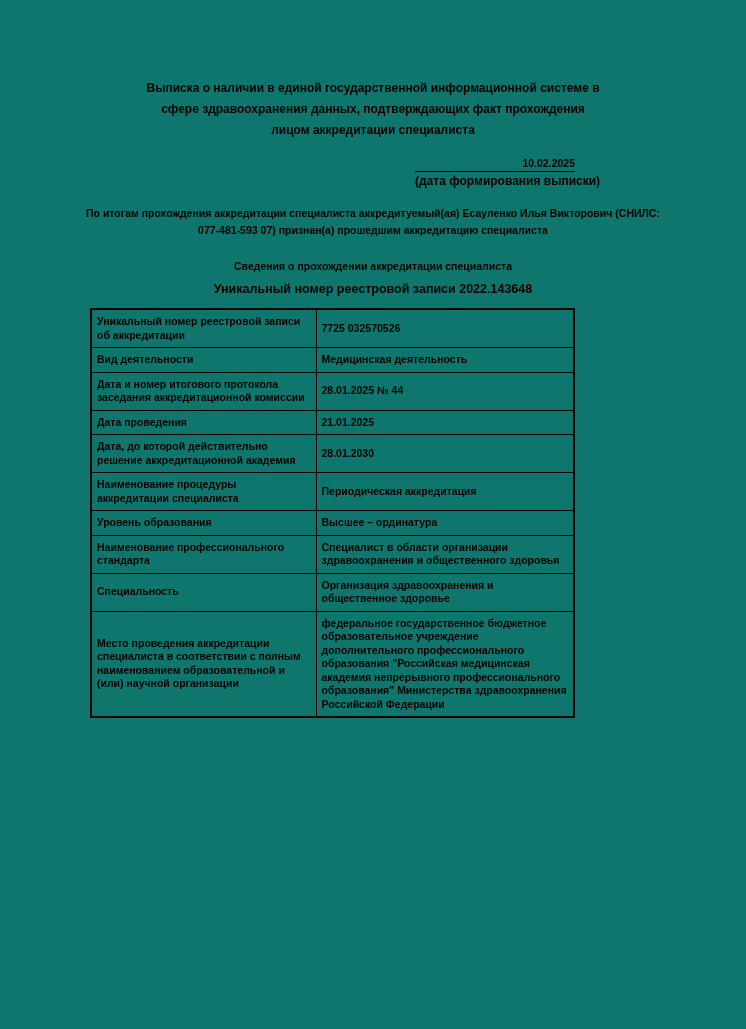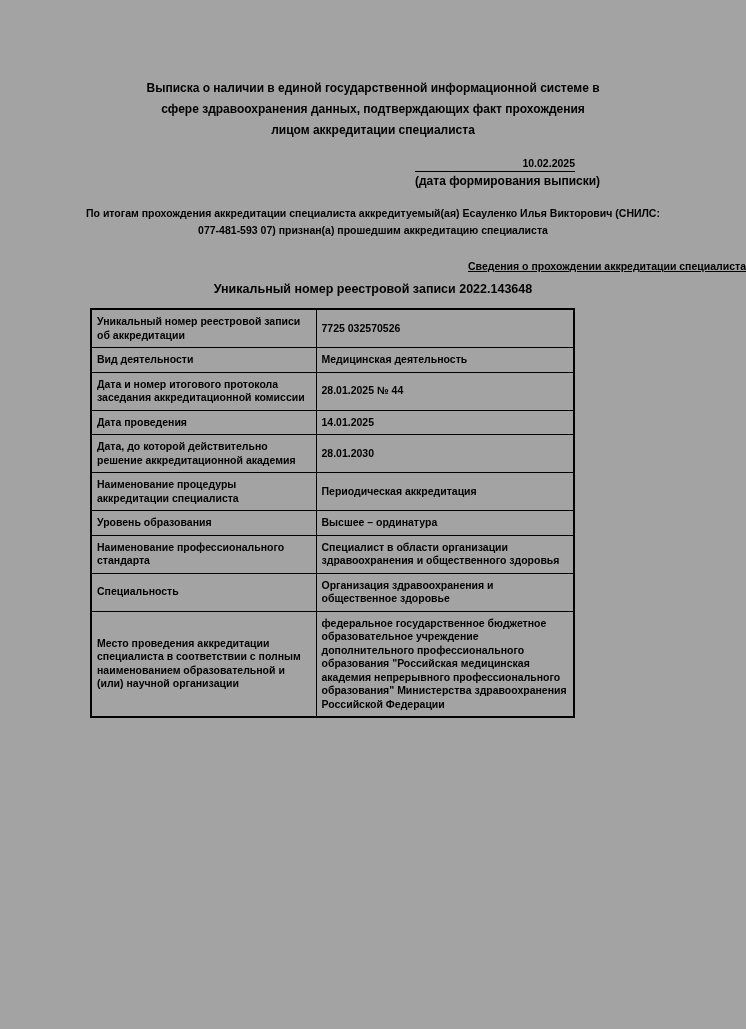--- a/index.html
+++ b/index.html
@@ -10,21 +10,21 @@
     font-family: "Liberation Sans", sans-serif;
     font-weight: bold;
     color: #000000;
     margin: 0 auto;
     overflow: hidden;
   }
   .page {
     position: relative;
     width: 746px;
     height: 1029px;
-    background: #a3a3a3;
+    background: #0f766e;
   }
   .doc-title {
     padding-top: 78px;
     width: 460px;
     margin: 0 auto;
     text-align: center;
     font-size: 12px;
     line-height: 21px;
   }
   .date-block {
@@ -48,23 +48,22 @@
   }
   .intro {
     width: 580px;
     margin: 17px auto 0;
     text-align: center;
     font-size: 10.5px;
     line-height: 17px;
   }
   .section-heading {
     margin-top: 21px;
-    text-align: right;
+    text-align: center;
     font-size: 10.5px;
-    text-decoration: underline;
   }
   .record-heading {
     margin-top: 10px;
     text-align: center;
     font-size: 12.5px;
   }
   table.acc-table {
     margin: 12px 0 0 90px;
     width: 485px;
     border-collapse: collapse;
@@ -108,21 +107,21 @@
       <tr>
         <td class="cell-label">Вид деятельности</td>
         <td class="cell-value">Медицинская деятельность</td>
       </tr>
       <tr>
         <td class="cell-label">Дата и номер итогового протокола заседания аккредитационной комиссии</td>
         <td class="cell-value">28.01.2025 № 44</td>
       </tr>
       <tr>
         <td class="cell-label">Дата проведения</td>
-        <td class="cell-value">14.01.2025</td>
+        <td class="cell-value">21.01.2025</td>
       </tr>
       <tr>
         <td class="cell-label">Дата, до которой действительно решение аккредитационной академия</td>
         <td class="cell-value">28.01.2030</td>
       </tr>
       <tr>
         <td class="cell-label">Наименование процедуры аккредитации специалиста</td>
         <td class="cell-value">Периодическая аккредитация</td>
       </tr>
       <tr>

